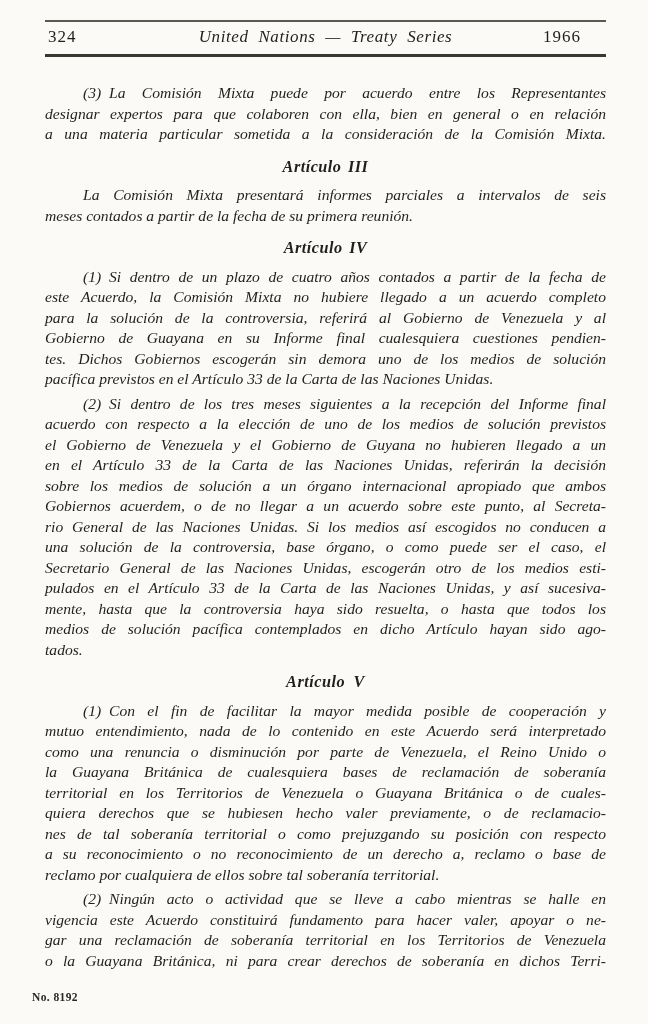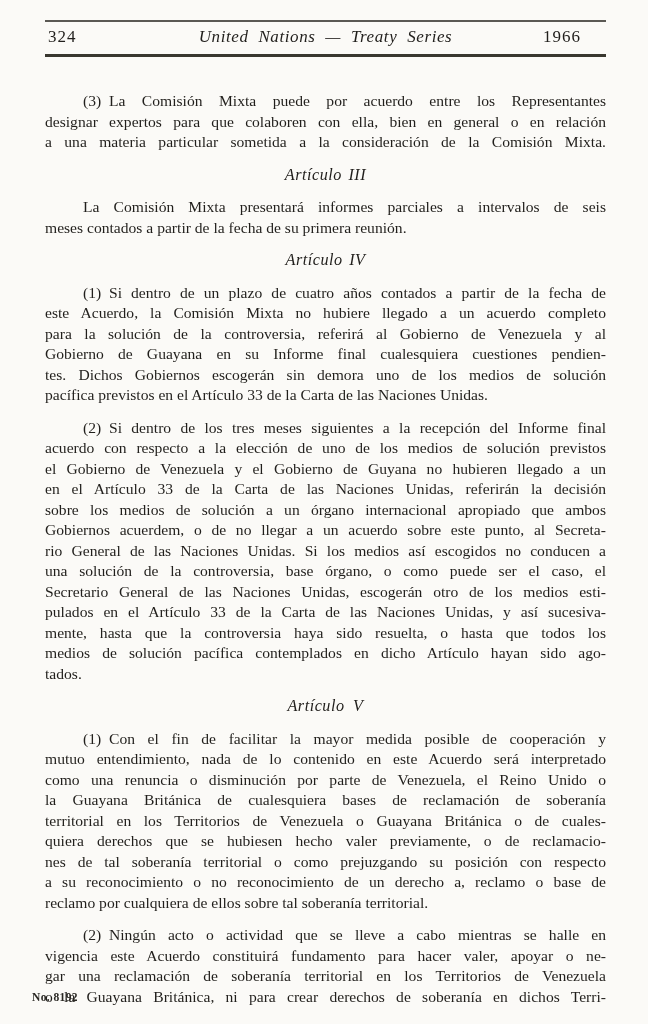--- a/index.html
+++ b/index.html
@@ -39,31 +39,32 @@
     letter-spacing: 0.6px;
   }
   .year { min-width: 60px; text-align: left; letter-spacing: 1px; }
 
   
   .document-body {
     padding-top: 22px;
     font-size: 15.6px;
     line-height: 20.5px;
   }
-  .paragraph { margin: 12px 0 4px 0; }
+  .paragraph { margin: 4px 0 4px 0; font-style: italic; }
   .line { white-space: normal; }
   .line.j { text-align: justify; text-align-last: justify; }
   .line.i { text-indent: 38px; }
   .article-heading {
     text-align: center;
     font-style: italic;
     font-size: 16.2px;
     letter-spacing: 0.5px;
     word-spacing: 2px;
     margin: 12px 0 8px 0;
+    font-weight: bold;
   }
 
   
   .page-footer {
     position: absolute;
     left: 32px;
     top: 971px;
     font-size: 11.5px;
     font-weight: bold;
     letter-spacing: 0.4px;

